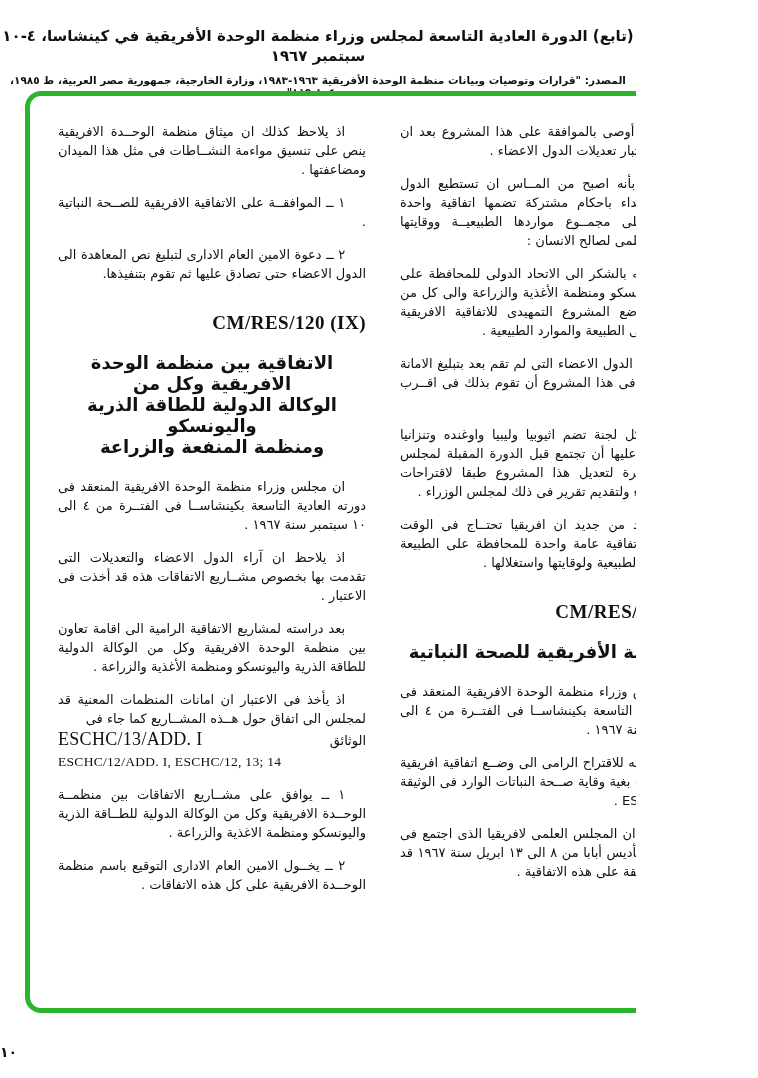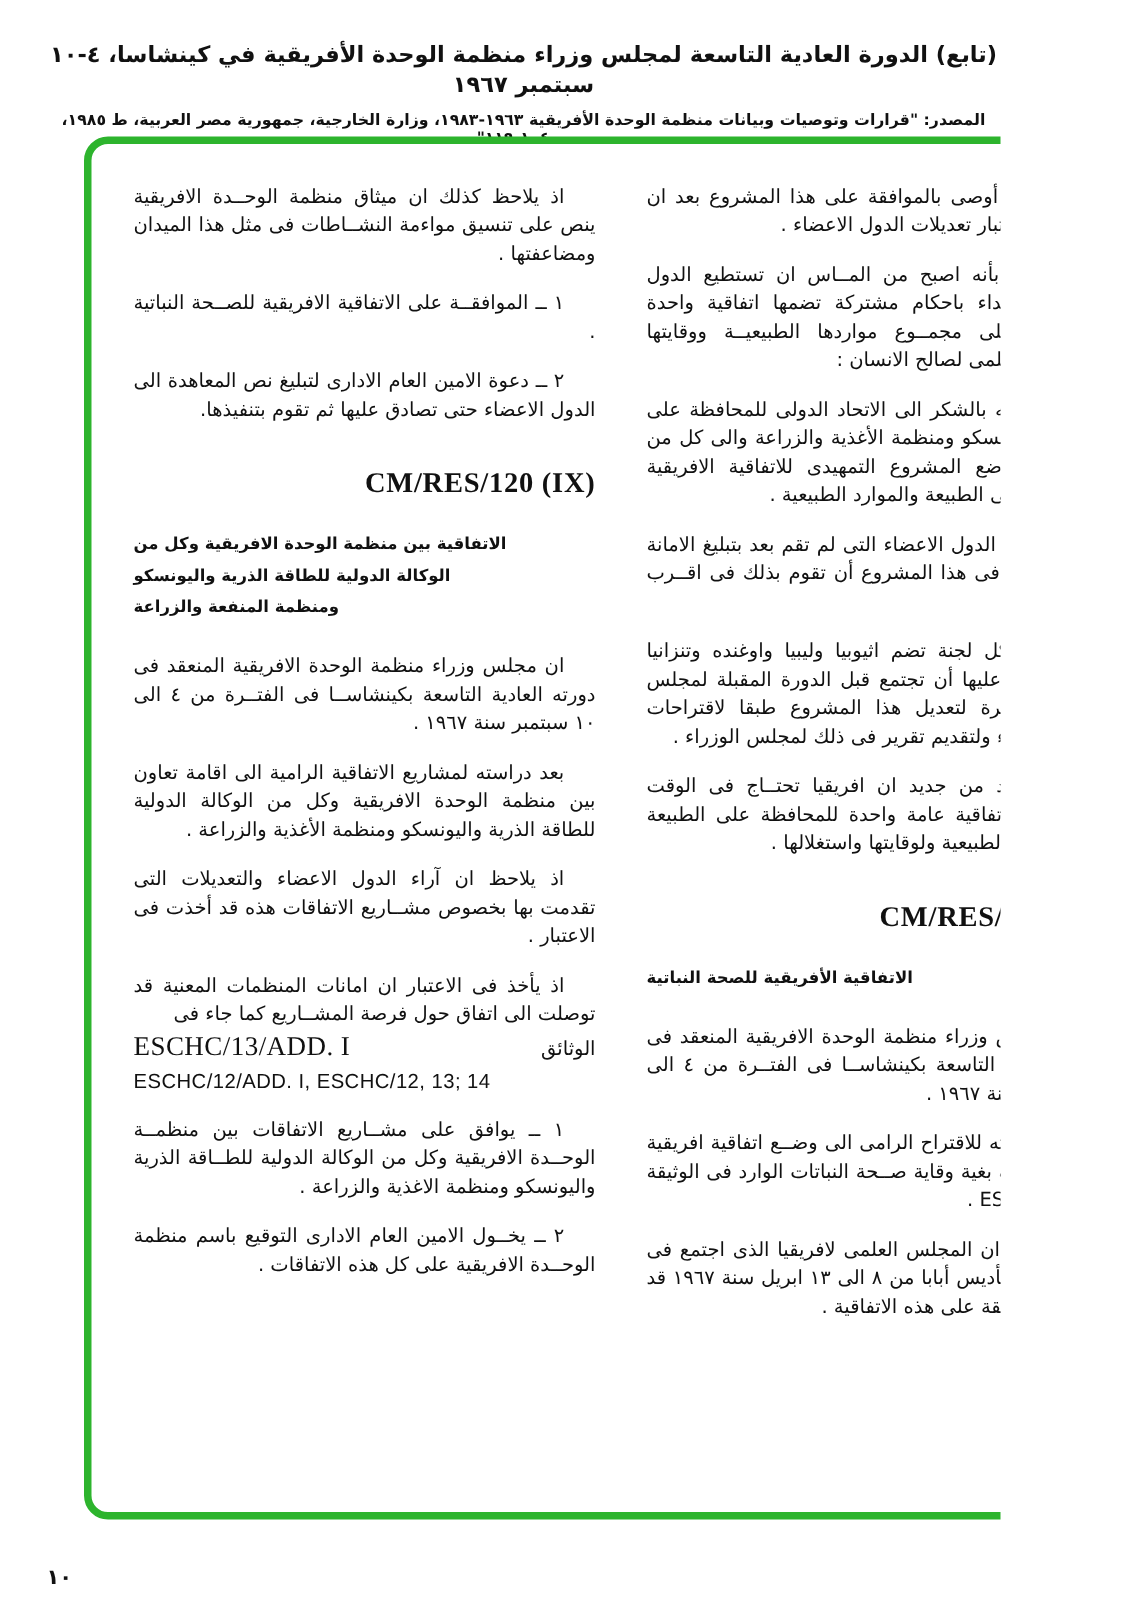--- a/index.html
+++ b/index.html
@@ -1,21 +1,21 @@
 <!DOCTYPE html>
 <html lang="ar"><head>
 <meta charset="utf-8">
 <style>
   html,body{margin:0;padding:0;}
   body{
     width:758px;height:1078px;background:#ffffff;position:relative;
     font-family:"DejaVu Sans",sans-serif;color:#111;
     -webkit-font-smoothing:antialiased;
   }
-  .page{width:636px;height:1078px;position:relative;overflow:hidden;margin-left:31px;}
+  .page{width:636px;height:1078px;position:relative;overflow:hidden;}
 
   
   .header{direction:rtl;text-align:center;padding-top:27px;}
   .header-title{font-size:15px;font-weight:bold;line-height:1.3;}
   .header-source{font-size:10.5px;font-weight:bold;margin-top:8px;}
 
   
   .green-box{
     position:absolute;left:25px;top:91px;width:716px;height:922px;
     box-sizing:border-box;border:5px solid #2db42d;border-radius:16px;
@@ -23,40 +23,40 @@
   }
   .columns{
     direction:rtl;display:flex;gap:34px;
     padding:26px 28px 10px 28px;box-sizing:border-box;height:100%;
   }
   .col{flex:1;min-width:0;font-size:13px;line-height:19px;text-align:justify;}
 
   .para{margin:0 0 14px 0;text-indent:1.6em;}
   .decide{margin:0 0 12px 0;text-indent:2.4em;}
   .center-head{
-    text-align:left;font-weight:bold;text-indent:0;
-    margin:8px 0 20px 0;font-size:11px;line-height:21px;
+    text-align:center;font-weight:bold;text-indent:0;
+    margin:8px 0 20px 0;font-size:18px;line-height:21px;
   }
   .code{
     direction:ltr;text-align:right;text-indent:0;
     font-family:"Liberation Serif",serif;font-size:19px;letter-spacing:.5px;
     margin:30px 0 20px 0;
     font-weight:bold;
   }
   .docs-line{
     display:flex;justify-content:space-between;align-items:baseline;
     margin:0 0 2px 0;
   }
   .code-inline{
     direction:ltr;unicode-bidi:embed;
     font-family:"Liberation Serif",serif;font-size:18px;letter-spacing:.3px;
   }
   .code-line{
     direction:ltr;text-align:left;text-indent:0;
-    font-family:Liberation Sans, sans-serif;font-size:13.5px;letter-spacing:.3px;
+    font-family:Liberation Serif, serif;font-size:13.5px;letter-spacing:.3px;
     margin:0 0 14px 0;
   }
 
   
   .footer{
     position:absolute;left:0;bottom:18px;width:100%;
     text-align:left;font-size:14px;font-weight:bold;direction:rtl;
   }
 </style>
 </head>
@@ -90,23 +90,23 @@
         <p class="para">اذ يلاحظ كذلك ان ميثاق منظمة الوحــدة الافريقية ينص على تنسيق مواءمة النشــاطات فى مثل هذا الميدان ومضاعفتها .</p>
         <p class="para">١ ــ الموافقــة على الاتفاقية الافريقية للصــحة النباتية .</p>
         <p class="para">٢ ــ دعوة الامين العام الادارى لتبليغ نص المعاهدة الى الدول الاعضاء حتى تصادق عليها ثم تقوم بتنفيذها.</p>
         <p class="code">CM/RES/120 (IX)</p>
         <div class="center-head">
           <div>الاتفاقية بين منظمة الوحدة الافريقية وكل من</div>
           <div>الوكالة الدولية للطاقة الذرية واليونسكو</div>
           <div>ومنظمة المنفعة والزراعة</div>
         </div>
         <p class="para">ان مجلس وزراء منظمة الوحدة الافريقية المنعقد فى دورته العادية التاسعة بكينشاســا فى الفتــرة من ٤ الى ١٠ سبتمبر سنة ١٩٦٧ .</p>
+        <p class="para">اذ يلاحظ ان آراء الدول الاعضاء والتعديلات التى تقدمت بها بخصوص مشــاريع الاتفاقات هذه قد أخذت فى الاعتبار .</p>
         <p class="para">بعد دراسته لمشاريع الاتفاقية الرامية الى اقامة تعاون بين منظمة الوحدة الافريقية وكل من الوكالة الدولية للطاقة الذرية واليونسكو ومنظمة الأغذية والزراعة .</p>
-        <p class="para">اذ يلاحظ ان آراء الدول الاعضاء والتعديلات التى تقدمت بها بخصوص مشــاريع الاتفاقات هذه قد أخذت فى الاعتبار .</p>
-        <p class="para" style="margin-bottom:2px;">اذ يأخذ فى الاعتبار ان امانات المنظمات المعنية قد توصلت الى اتفاق حول فرصة المشــاريع كما جاء فى</p>
+        <p class="para" style="margin-bottom:2px;">اذ يأخذ فى الاعتبار ان امانات المنظمات المعنية قد لمجلس الى اتفاق حول هــذه المشــاريع كما جاء فى</p>
         <div class="docs-line">
           <span>الوثائق</span>
           <span class="code-inline">ESCHC/13/ADD. I</span>
         </div>
         <div class="code-line">ESCHC/12/ADD. I, ESCHC/12, 13; 14</div>
         <p class="para">١ ــ يوافق على مشــاريع الاتفاقات بين منظمــة الوحــدة الافريقية وكل من الوكالة الدولية للطــاقة الذرية واليونسكو ومنظمة الاغذية والزراعة .</p>
         <p class="para">٢ ــ يخــول الامين العام الادارى التوقيع باسم منظمة الوحــدة الافريقية على كل هذه الاتفاقات .</p>
       </div>
 
     </div>

